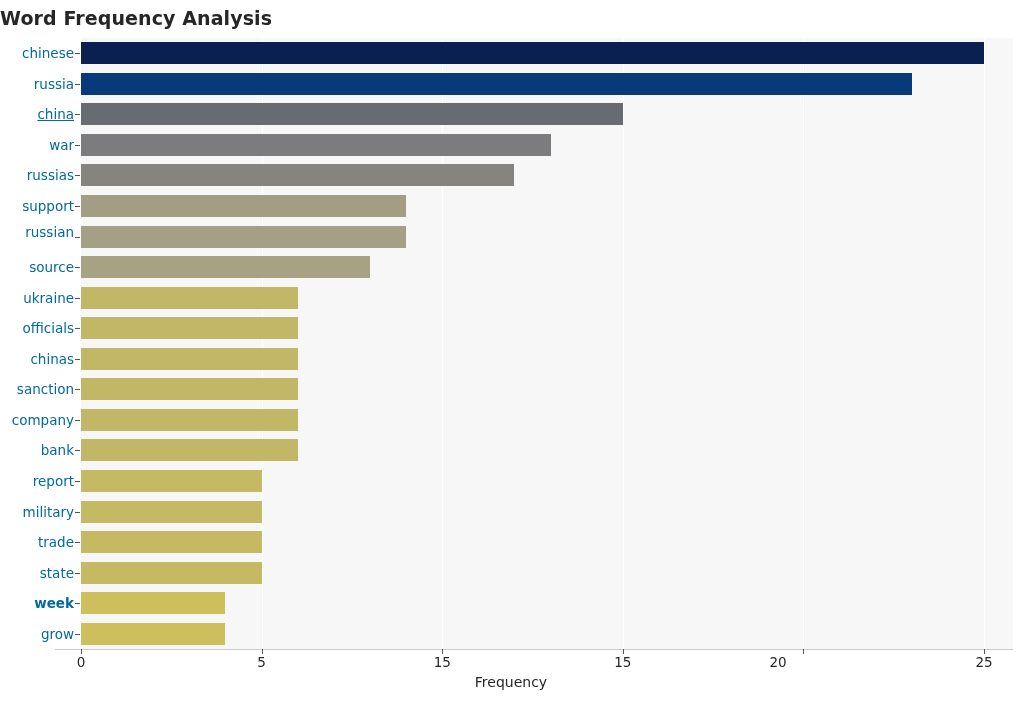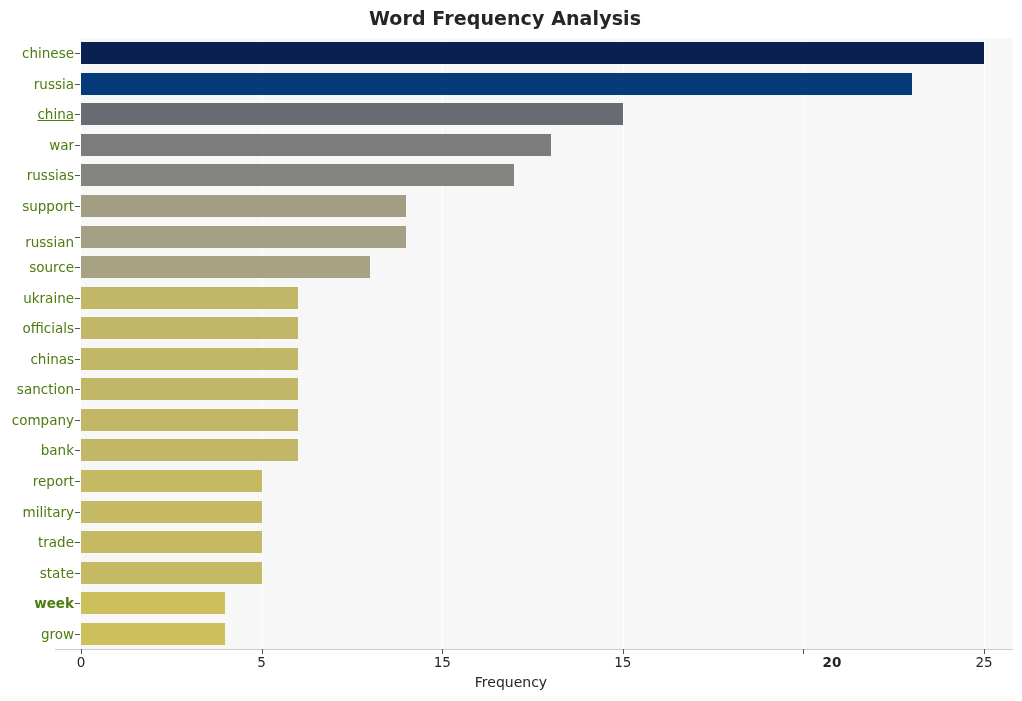--- a/index.html
+++ b/index.html
@@ -17,21 +17,20 @@
     position: relative;
     width: 1022px;
     height: 701px;
     background: #ffffff;
   }
   .chart-title {
     position: absolute;
     top: 7px;
     left: 0;
     width: 1010px;
-    text-align: center;
     font-size: 19px;
     font-weight: bold;
     color: #262626;
     letter-spacing: 0.1px;
   }
   
   .plot-area {
     position: absolute;
     left: 81px;
     top: 38px;
@@ -64,21 +63,21 @@
     top: 38px;
     width: 74px;
     height: 611px;
   }
   .ylabel {
     position: absolute;
     right: 0;
     width: 74px;
     text-align: right;
     font-size: 13.5px;
-    color: #4d7c0f;
+    color: #0369a1;
     line-height: 16px;
   }
   .ytick {
     position: absolute;
     left: 75px;
     width: 5px;
     height: 1px;
     background: #555555;
   }
   .xaxis-line {
@@ -152,21 +151,21 @@
       <div class="bar" title="grow: 4" style="left: 0px; width: 144.496px; top: 584.725px; background: rgb(205, 192, 92);"></div>
     </div>
 
   <div class="ylabels" id="ylabels">
       <div class="ylabel" style="top: 7.275px;">chinese</div>
       <div class="ylabel" style="top: 37.825px;">russia</div>
       <div class="ylabel" style="top: 68.375px; text-decoration: underline;">china</div>
       <div class="ylabel" style="top: 98.925px;">war</div>
       <div class="ylabel" style="top: 129.475px;">russias</div>
       <div class="ylabel" style="top: 160.025px;">support</div>
-      <div class="ylabel" style="top: 196px; margin-left: 16px;">russian</div>
+      <div class="ylabel" style="top: 186px; margin-left: 16px;">russian</div>
       <div class="ylabel" style="top: 221.125px;">source</div>
       <div class="ylabel" style="top: 251.675px;">ukraine</div>
       <div class="ylabel" style="top: 282.225px;">officials</div>
       <div class="ylabel" style="top: 312.775px;">chinas</div>
       <div class="ylabel" style="top: 343.325px;">sanction</div>
       <div class="ylabel" style="top: 373.875px;">company</div>
       <div class="ylabel" style="top: 404.425px;">bank</div>
       <div class="ylabel" style="top: 434.975px;">report</div>
       <div class="ylabel" style="top: 465.525px;">military</div>
       <div class="ylabel" style="top: 496.075px; padding-left: 8px;">trade</div>
@@ -180,21 +179,21 @@
   <div id="xticks">
       <div class="xtick" style="left: 81px;"></div>
       <div class="xlabel-tick" style="left: 61px;">0</div>
       <div class="xtick" style="left: 261.62px;"></div>
       <div class="xlabel-tick" style="left: 241.62px;">5</div>
       <div class="xtick" style="left: 442.24px;"></div>
       <div class="xlabel-tick" style="left: 422.24px;">15</div>
       <div class="xtick" style="left: 622.86px;"></div>
       <div class="xlabel-tick" style="left: 602.86px;">15</div>
       <div class="xtick" style="left: 803.481px;"></div>
-      <div class="xlabel-tick" style="left: 812px; font-weight: bold;">20</div>
+      <div class="xlabel-tick" style="left: 758px;">20</div>
       <div class="xtick" style="left: 984.101px;"></div>
       <div class="xlabel-tick" style="left: 964.101px;">25</div>
     </div>
 
   <div class="xaxis-title">Frequency</div>
 
 <div class="ytick" style="top: 53.275px;"></div>
     <div class="ytick" style="top: 83.825px;"></div>
     <div class="ytick" style="top: 114.375px;"></div>
     <div class="ytick" style="top: 144.925px;"></div>

